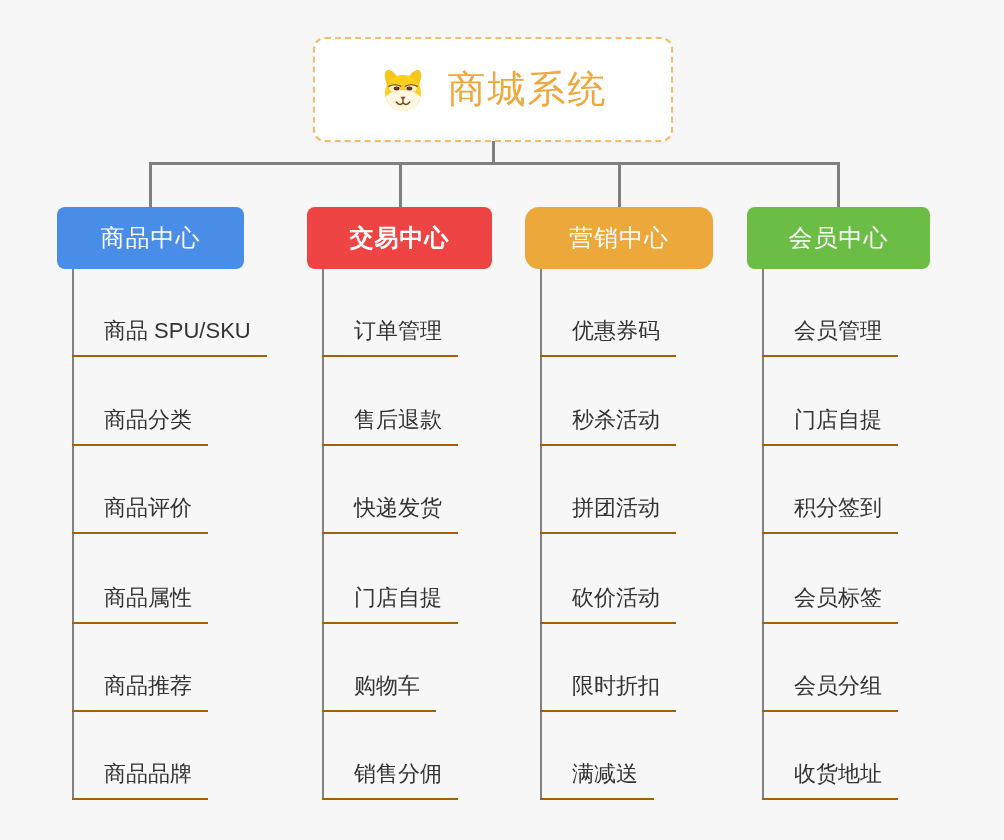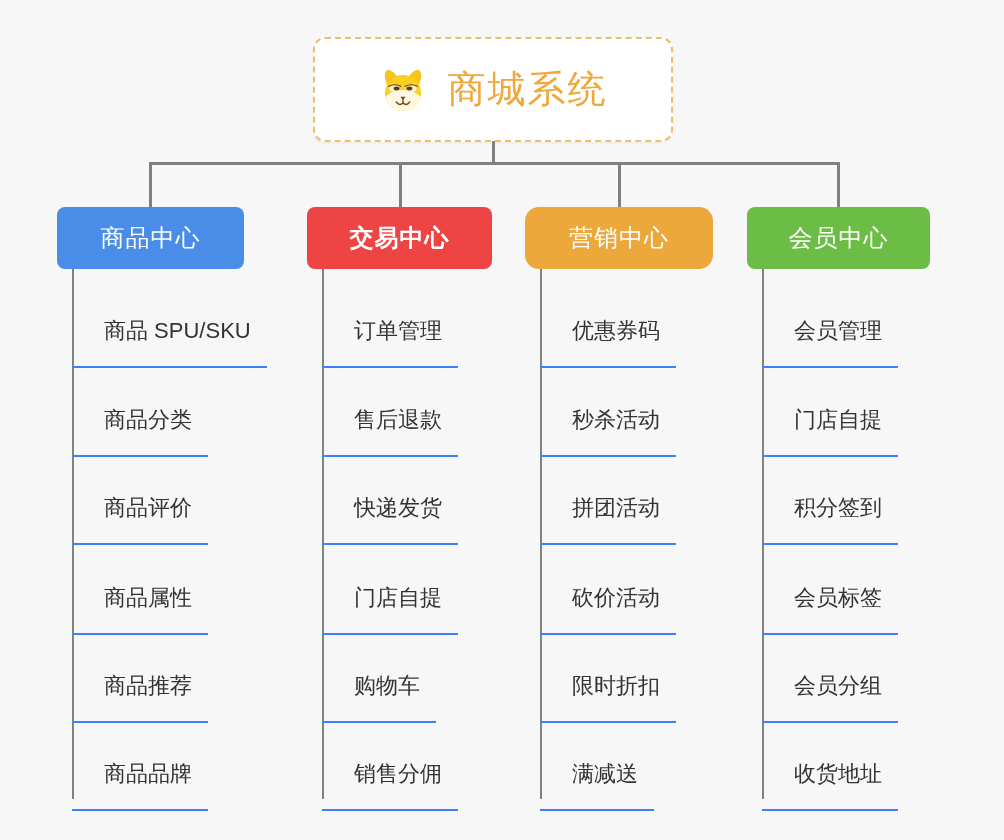--- a/index.html
+++ b/index.html
@@ -74,25 +74,25 @@
   }
   .spine {
     position: absolute;
     left: 15px; top: 62px;
     width: 2px; height: 530px;
     background: #828282;
   }
   .leaf {
     position: absolute;
     left: 15px;
-    padding: 0 16px 20px 32px;
+    padding: 0 16px 9px 32px;
     line-height: 30px;
     font-size: 22px;
     color: #333333;
-    border-bottom: 2px solid #3b82f6;
+    border-bottom: 2px solid #a16207;
     white-space: nowrap;
     cursor: pointer;
   }
   .r0 { top: 109px; }
   .r1 { top: 198px; }
   .r2 { top: 286px; }
   .r3 { top: 376px; }
   .r4 { top: 464px; }
   .r5 { top: 552px; }
 </style>

